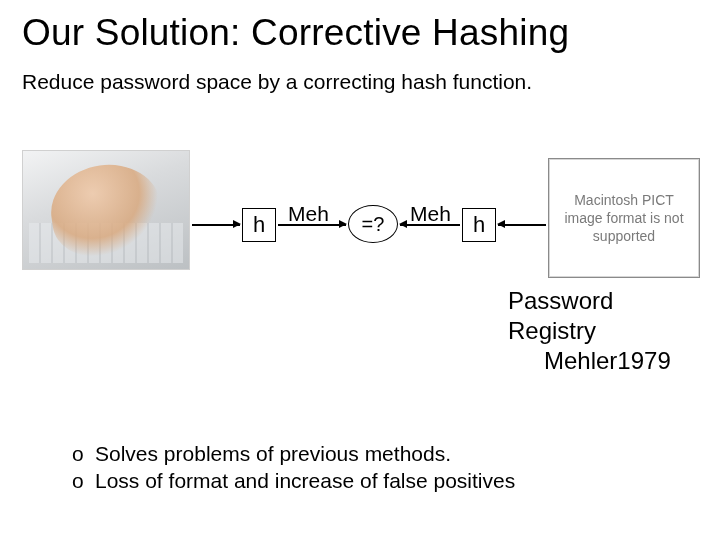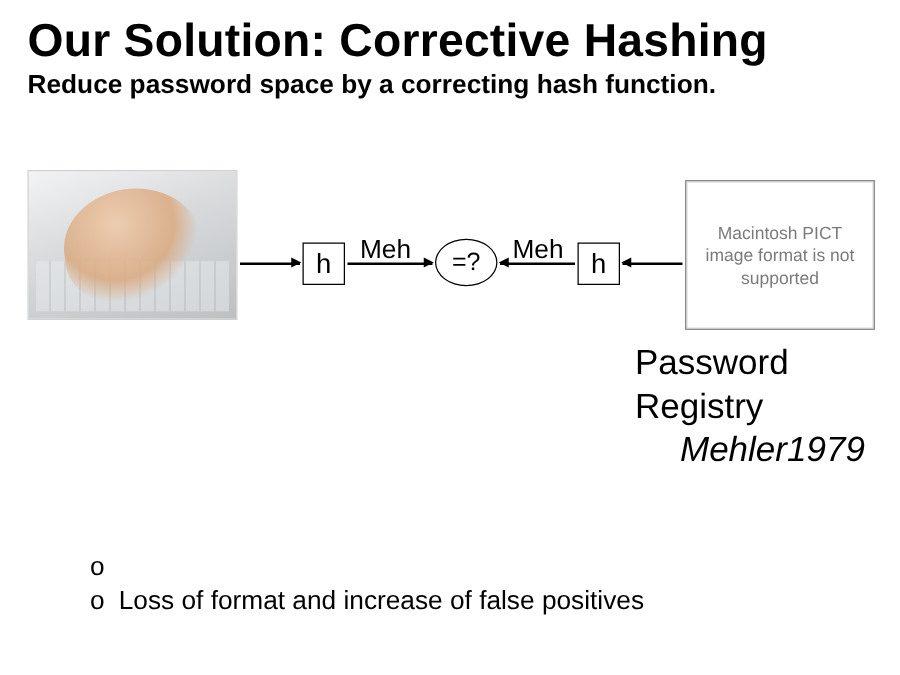--- a/index.html
+++ b/index.html
@@ -8,27 +8,27 @@
     height: 540px;
     background: #ffffff;
     font-family: Arial, Helvetica, sans-serif;
     color: #000;
     position: relative;
     overflow: hidden;
   }
   .slide { padding: 12px 22px; }
   .title {
     font-size: 37px;
-    font-weight: 700;
-    margin-bottom: 2px;
+    font-weight: 400;
+    margin-bottom: 16px;
     letter-spacing: 0.2px;
   }
   .subtitle {
     font-size: 21px;
-    font-weight: 700;
+    font-weight: 400;
     margin-bottom: 56px;
   }
   .diagram-row {
     position: relative;
     height: 200px;
     margin-top: 30px;
   }
   .keyboard-img {
     position: absolute;
     left: 0;
@@ -147,25 +147,25 @@
     position: absolute;
     left: 0;
     top: 136px;
     font-size: 21px;
     line-height: 1.25;
   }
   .pw-registry {
     position: absolute;
     left: 486px;
     top: 136px;
-    font-size: 28px;
+    font-size: 24px;
     line-height: 1.25;
     text-align: left;
   }
-  .pw-registry .r2 { padding-left: 36px; display: block; font-style: italic; }
+  .pw-registry .r2 { padding-left: 36px; display: block; }
 
   .bullets {
     position: absolute;
     left: 72px;
     top: 440px;
     font-size: 21px;
     line-height: 1.3;
   }
   .bullets .row { display: flex; gap: 9px; }
   .bullets .mk { width: 14px; }
@@ -209,18 +209,19 @@
       <div>Password Registry</div>
       <span class="r2">Mehler1979</span>
     </div>
 
   </div>
 </div>
 
 <div class="bullets">
   <div class="row">
     <span class="mk">o</span>
+    <span>Solves problems of previous methods.</span>
   </div>
   <div class="row">
     <span class="mk">o</span>
     <span>Loss of format and increase of false positives</span>
   </div>
 </div>
 
 </body></html>

